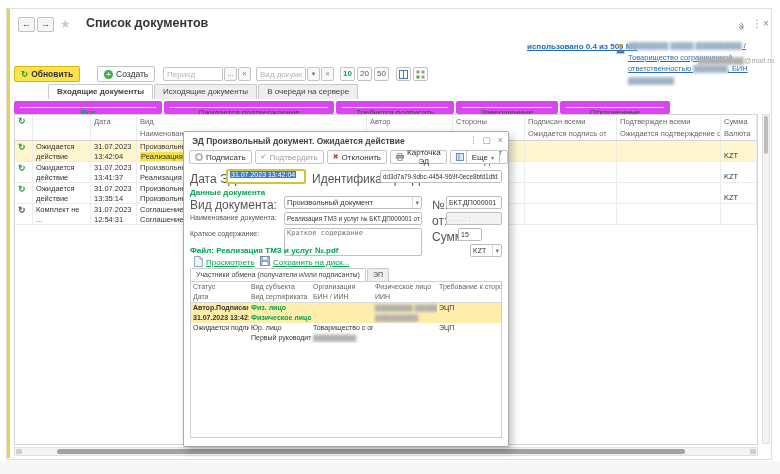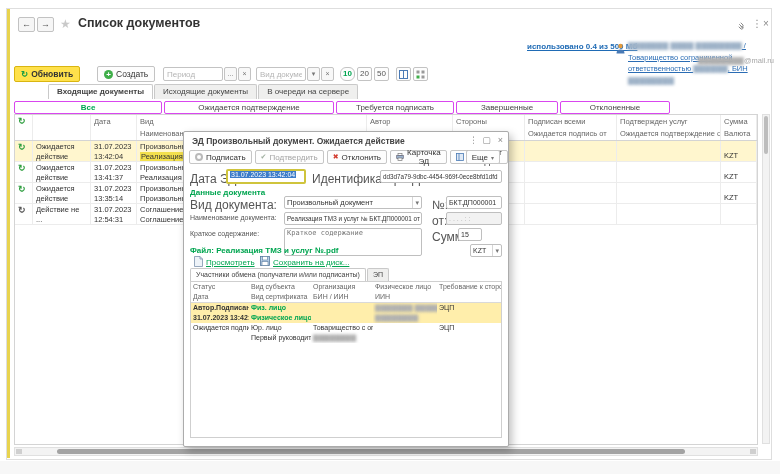--- a/index.html
+++ b/index.html
@@ -38,21 +38,21 @@
                  font-size:8px; line-height:9px; text-align:center; font-weight:bold; }
 
   
   .tabs { position:absolute; left:14px; top:84px; height:15px; display:flex;padding-left:34px; }
   .tab { height:15px; padding:0 8px; font-size:8px; color:#444; background:#efefee; border:1px solid #c9c9c9;
          border-bottom:none; line-height:14px; margin-right:1px; border-radius:2px 2px 0 0; }
   .tab.active { background:#fff; font-weight:bold; }
 
   
   .filters { position:absolute; left:14px; top:101px; display:flex; }
-  .fbtn { height:13px; border:1px solid #d946ef; background:#fff; font-size:8px; color:#444; line-height:12px;
+  .fbtn { height:13px; border:6px solid #d946ef; background:#fff; font-size:8px; color:#444; line-height:12px;
           text-align:center; margin-right:2px; border-radius:2px; }
   .fbtn.active { color:#00a550; font-weight:bold; }
 
   
   .mtable { position:absolute; left:14px; top:114px; width:744px; border:1px solid #d4d4d4; background:#fff; }
   .mrow { display:grid; grid-template-columns:18px 58px 46px 230px 86px 72px 92px 104px 1fr; }
   .mrow > div { border-right:1px solid #ececec; padding:1px 3px; overflow:hidden; white-space:nowrap; }
   .mhead { border-bottom:1px solid #d4d4d4; color:#666; font-size:7.5px; height:26px; }
   .mhead .l1,.mhead .l2 { line-height:12px; }
   .mbody-row { border-bottom:1px solid #ececec; font-size:7.5px; color:#333; height:21px; }
@@ -106,21 +106,21 @@
 </head>
 <body>
 
 <div class="frame"></div>
 <div class="accent"></div>
 <div class="bottom-strip"></div>
 
 <span class="abs navbtn" style="left:18px;top:17px;">←</span>
 <span class="abs navbtn" style="left:37px;top:17px;">→</span>
 <span class="abs star" style="left:60px;top:17px;">★</span>
-<span class="abs title" style="left:78px;top:16px;">Список документов</span>
+<span class="abs title" style="left:86px;top:16px;">Список документов</span>
 
 <span class="abs" style="left:736px;top:21px;">
   <svg width="10" height="10" viewBox="0 0 10 10">
       <path d="M3.5 6.5 L6.5 3.5 M2 5 L4 3 a1.5 1.5 0 0 1 2 2 M6 7 L8 5 a1.5 1.5 0 0 0 -2 -2" transform="rotate(90 5 5)" stroke="#8a8a8a" stroke-width="1" fill="none" stroke-linecap="round"></path>
     </svg>
 </span>
 <span class="abs winicon" style="left:752px;top:18px;">⋮</span>
 <span class="abs winicon" style="left:763px;top:18px;">×</span>
 
 <a class="abs storage" style="left:527px;top:42px;">использовано 0.4 из 500 Мб</a>
@@ -146,21 +146,21 @@
 <button class="abs btn" style="left:97px;top:66px;">
   <span class="plus-circle">+</span>
   <span>Создать</span>
 </button>
 <input class="abs in" style="left: 163px; top: 67px; width: 60px;" placeholder="Период">
 <span class="abs sq" style="left:224px;top:67px;">...</span>
 <span class="abs sq" style="left:238px;top:67px;">×</span>
 <input class="abs in" style="left: 256px; top: 67px; width: 50px;" placeholder="Вид документа">
 <span class="abs sq" style="left:307px;top:67px;">▾</span>
 <span class="abs sq" style="left:321px;top:67px;">×</span>
-<span class="abs pg" style="left:340px;top:67px;color:#00a550;font-weight:bold;border-radius:6px;">10</span>
+<span class="abs pg" style="left:340px;top:67px;color:#00a550;font-weight:bold;">10</span>
 <span class="abs pg" style="left:357px;top:67px;">20</span>
 <span class="abs pg" style="left:374px;top:67px;">50</span>
 <span class="abs pg" style="left:396px;top:67px;">
   <svg width="9" height="9" viewBox="0 0 9 9" style="margin:2px auto 0;">
       <rect x="0.5" y="0.5" width="8" height="8" fill="none" stroke="#4a7ab5"></rect>
       <line x1="4.5" y1="0.5" x2="4.5" y2="8.5" stroke="#4a7ab5"></line>
     </svg>
 </span>
 <span class="abs pg" style="left:413px;top:67px;">
   <svg width="9" height="9" viewBox="0 0 9 9" style="margin:2px auto 0;">
@@ -200,21 +200,21 @@
         <div class="l1">Автор</div>
       </div>
     <div>
         <div class="l1">Стороны</div>
       </div>
     <div>
         <div class="l1">Подписан всеми</div>
          <div class="l2">Ожидается подпись от</div>
       </div>
     <div>
-        <div class="l1">Подтвержден услуг</div>
+        <div class="l1">Подтвержден всеми</div>
          <div class="l2">Ожидается подтверждение от</div>
       </div>
     <div>
         <div class="l1">Сумма</div>
          <div class="l2">Валюта</div>
       </div>
   </div>
 
   <div class="mrow mbody-row row-sel">
     <div><span class="sicon green">↻</span></div>
@@ -278,21 +278,21 @@
       <div></div>
       <div></div>
     <div>
         <div class="l2" style="margin-top:9px;">KZT</div>
       </div>
   </div>
 
   <div class="mrow mbody-row">
     <div><span class="sicon dark">↻</span></div>
     <div>
-        <div class="l1" style="white-space:normal;">Действие не ...</div>
+        <div class="l1" style="white-space:normal;">Комплект не ...</div>
       </div>
     <div>
         <div class="l1">31.07.2023</div>
          <div class="l2">12:54:31</div>
       </div>
     <div>
         <div class="l1">Соглашение об обмене ЭД</div>
          <div class="l2">Соглашение об обмене ЭД</div>
       </div>
     <div></div>

